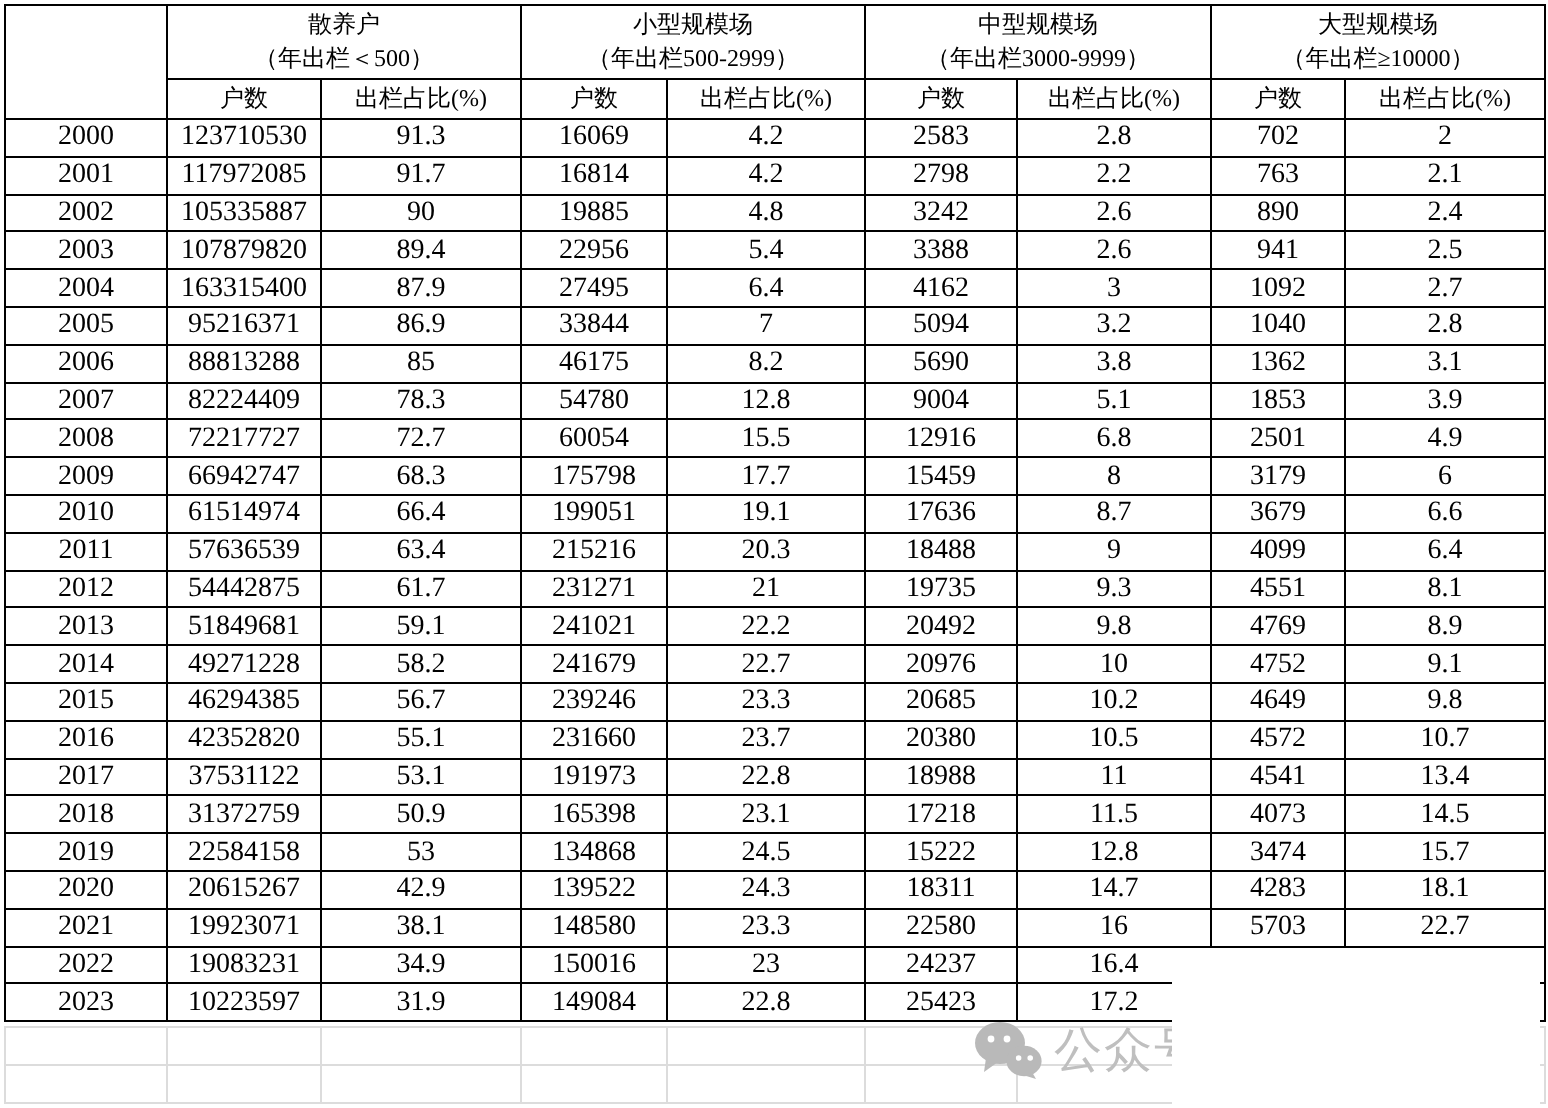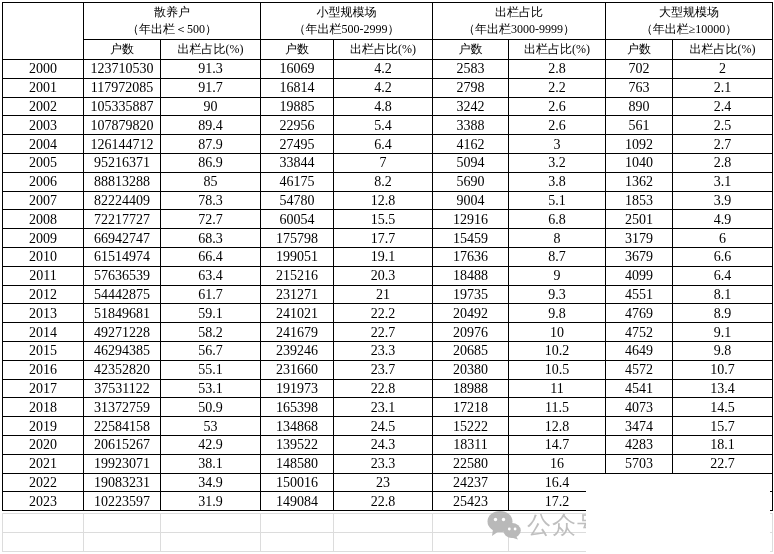--- a/index.html
+++ b/index.html
@@ -51,21 +51,21 @@
         <td rowspan="2"></td>
         <td colspan="2">
           <div>散养户</div>
           <div>（年出栏＜500）</div>
         </td>
         <td colspan="2">
           <div>小型规模场</div>
           <div>（年出栏500-2999）</div>
         </td>
         <td colspan="2">
-          <div>出栏占比</div>
+          <div>中型规模场</div>
           <div>（年出栏3000-9999）</div>
         </td>
         <td colspan="2">
           <div>大型规模场</div>
           <div>（年出栏≥10000）</div>
         </td>
       </tr>
       <tr class="sub-head">
         <td>户数</td>
         <td>出栏占比(%)</td>
@@ -112,26 +112,26 @@
           <td>2.4</td>
         </tr>
         <tr>
           <td>2003</td>
           <td>107879820</td>
           <td>89.4</td>
           <td>22956</td>
           <td>5.4</td>
           <td>3388</td>
           <td>2.6</td>
-          <td>561</td>
+          <td>941</td>
           <td>2.5</td>
         </tr>
         <tr>
           <td>2004</td>
-          <td>126144712</td>
+          <td>163315400</td>
           <td>87.9</td>
           <td>27495</td>
           <td>6.4</td>
           <td>4162</td>
           <td>3</td>
           <td>1092</td>
           <td>2.7</td>
         </tr>
         <tr>
           <td>2005</td>

